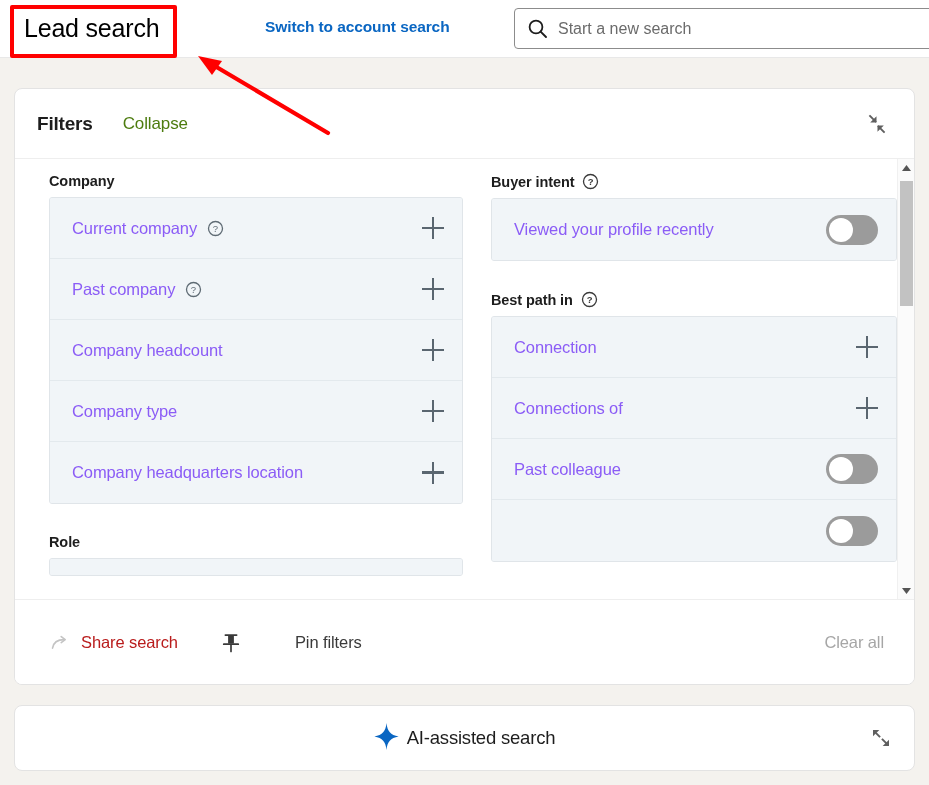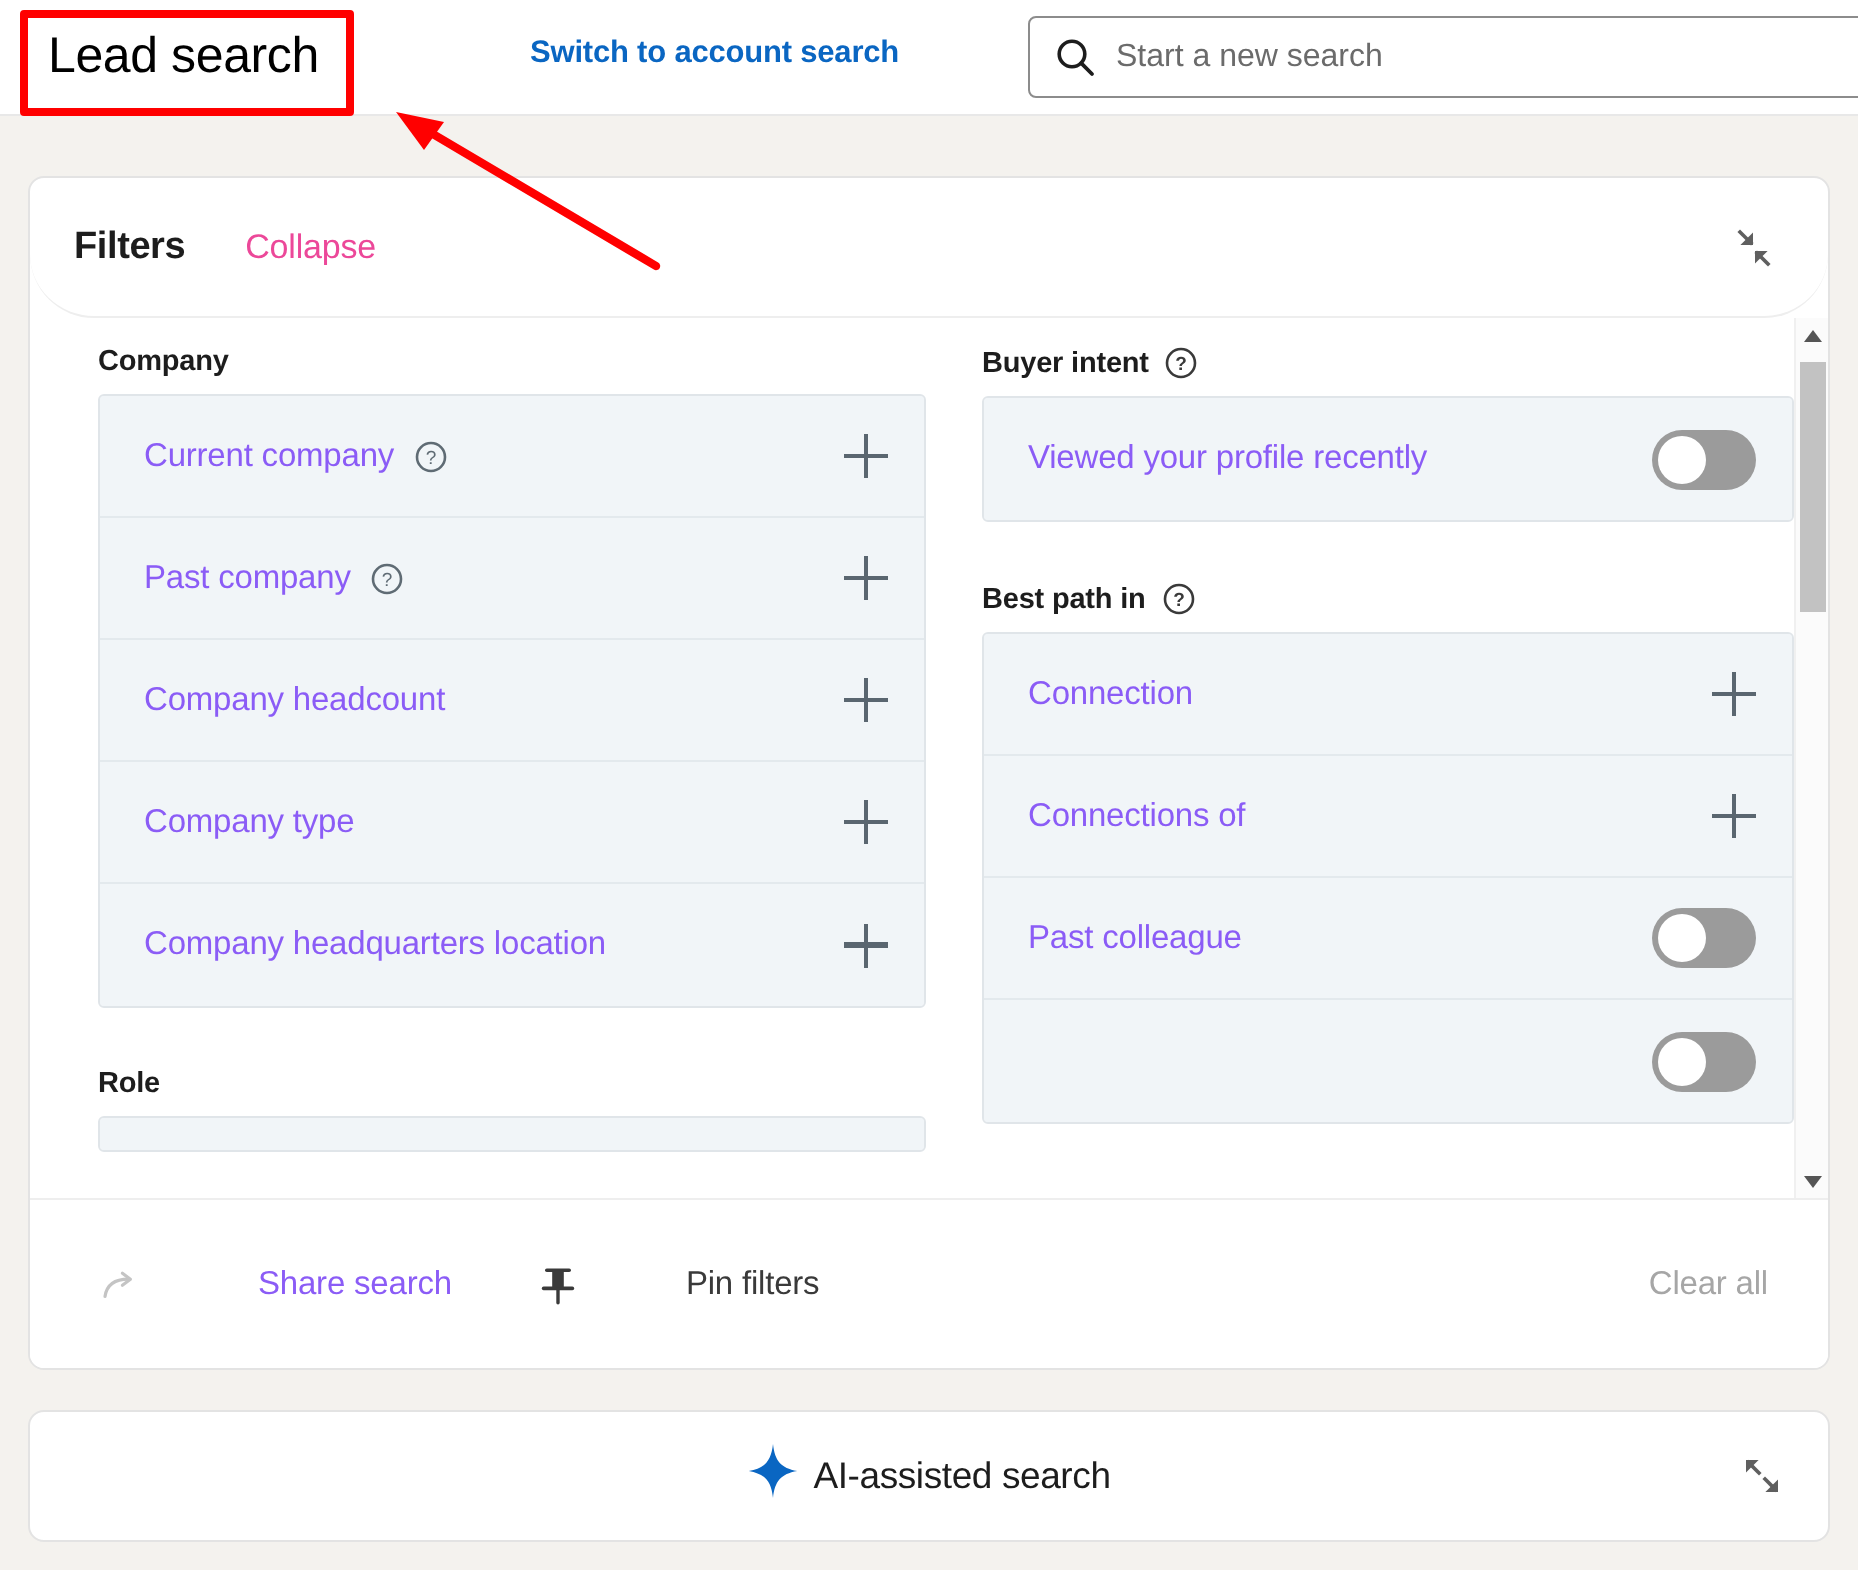--- a/index.html
+++ b/index.html
@@ -60,29 +60,28 @@
     border: 1px solid #e3e3e3;
     border-radius: 8px;
     overflow: hidden;
   }
   .filters-head {
     position: relative;
     height: 70px;
     display: flex; align-items: center;
     padding: 0 22px 0 22px;
     border-bottom: 1px solid #eeeeee;
-    border-radius: 32px;
   }
   .filters-label {
     font-size: 19px; font-weight: 700; color: #1d1d1d;
     letter-spacing: -0.2px;
   }
   .collapse-link {
     margin-left: 30px;
-    font-size: 17px; color: #ec4899;
+    font-size: 17px; color: #4d7c0f;
     letter-spacing: -0.1px; cursor: pointer;
   }
   .head-spacer { flex: 1 1 auto; }
   .collapse-icon-btn {
     width: 30px; height: 30px;
     display: flex; align-items: center; justify-content: center;
     cursor: pointer;
   }
 
   
@@ -189,21 +188,21 @@
     border-top: 1px solid #eeeeee;
     display: flex; align-items: center;
     padding: 0 30px 0 36px;
   }
   .foot-action {
     display: flex; align-items: center;
     font-size: 16.5px; letter-spacing: -0.1px;
     cursor: pointer; white-space: nowrap;
   }
   .foot-action .ic { margin-right: 11px; display: flex; }
-  .foot-action.disabled { color: #8b5cf6; gap: 48px; }
+  .foot-action.disabled { color: #b91c1c; }
   .foot-action.strong   { color: #3a3a3a; margin-left: 44px; gap: 44px; }
   .foot-spacer { flex: 1 1 auto; }
   .clear-all {
     font-size: 16.5px; color: #a6a6a6; letter-spacing: -0.1px;
     cursor: pointer;
   }
 
   
   .ai-card {
     position: absolute; left: 14px; top: 705px;

